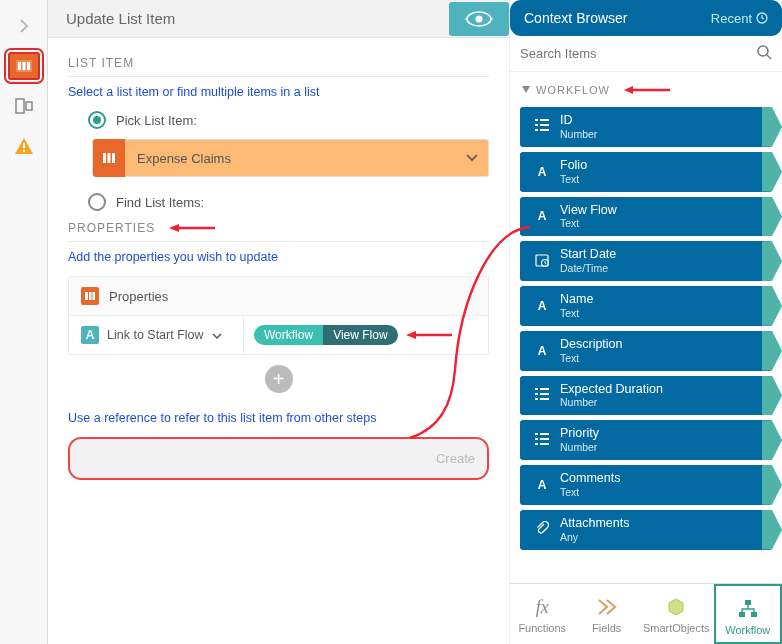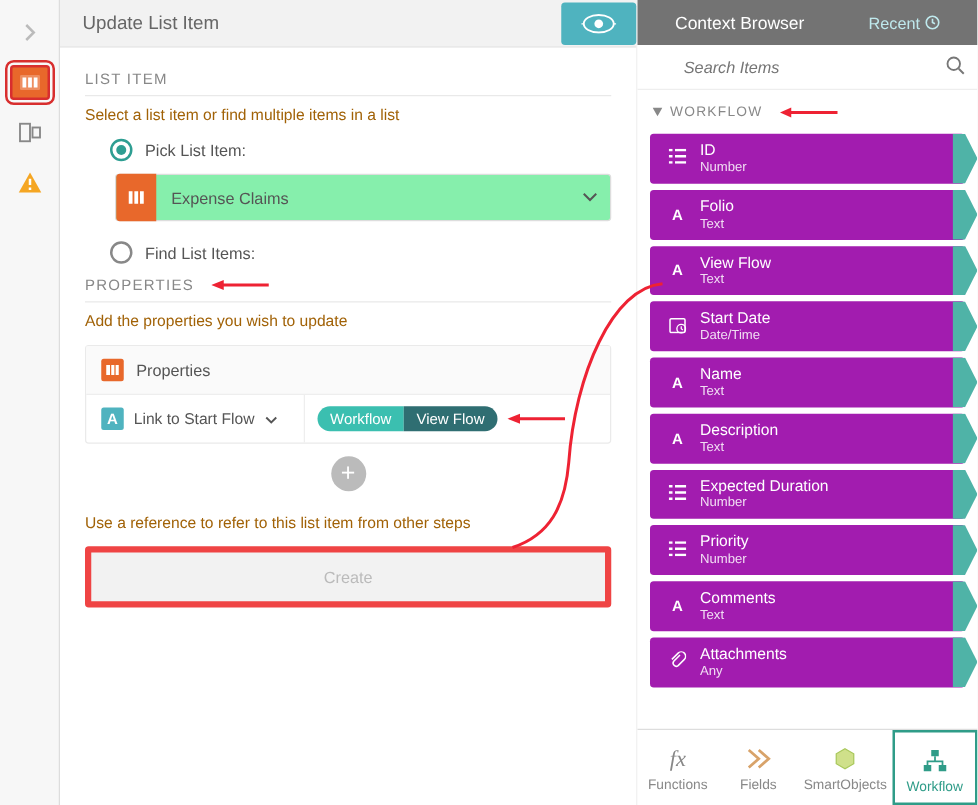--- a/index.html
+++ b/index.html
@@ -13,28 +13,28 @@
 .left-rail .warn { color: #f5a623; }
 
 .main { flex: 1; display: flex; flex-direction: column; background: #fff; border-right: 1px solid #eee; }
 .main-header { background: #f2f2f2; display: flex; align-items: center; justify-content: space-between; padding: 10px 14px 10px 18px; border-bottom: 1px solid #e6e6e6; }
 .main-header h1 { font-size: 15px; font-weight: 400; color: #666; }
 .eye-btn { width: 60px; height: 34px; background: #4fb3bf; border-radius: 3px; display: flex; align-items: center; justify-content: center; cursor: pointer; margin: -10px -14px -10px 0; }
 .eye-btn svg { fill: #fff; }
 
 .main-body { padding: 18px 20px 8px 20px; overflow: auto; flex: 1; }
 .section-title { font-size: 12px; letter-spacing: 1px; color: #888; font-weight: 500; padding-bottom: 6px; border-bottom: 1px solid #e9e9e9; margin-bottom: 8px; display: flex; align-items: center; gap: 14px; }
-.section-sub { font-size: 12.5px; color: #a16207; margin-bottom: 12px; }
+.section-sub { font-size: 12.5px; color: #1d4ed8; margin-bottom: 12px; }
 
 .radio-row { display: flex; align-items: center; gap: 10px; margin-bottom: 10px; padding-left: 20px; }
 .radio { width: 18px; height: 18px; border: 2px solid #2e9e92; border-radius: 50%; display: flex; align-items: center; justify-content: center; cursor: pointer; }
 .radio.off { border-color: #888; }
 .radio .dot { width: 8px; height: 8px; background: #2e9e92; border-radius: 50%; }
 
-.select-box { display: flex; align-items: center; background: #86efac; border: 1px solid #ddd; border-radius: 3px; margin: 6px 0 16px 24px; height: 38px; cursor: pointer; }
+.select-box { display: flex; align-items: center; background: #fdba74; border: 1px solid #ddd; border-radius: 3px; margin: 6px 0 16px 24px; height: 38px; cursor: pointer; }
 .select-box.disabled { background: #fafafa; color:#aaa; }
 .select-icon { width: 32px; height: 38px; background: #e8682b; border-radius: 3px 0 0 3px; display: flex; align-items: center; justify-content: center; }
 .select-icon svg { fill:#fff; }
 .select-text { flex: 1; padding: 0 12px; font-size: 13px; color: #555; }
 .select-box.disabled .select-text { color:#aaa; }
 .chev-down { width: 32px; display:flex; align-items:center; justify-content:center; color:#555; }
 
 .prop-box { border: 1px solid #eaeaea; border-radius: 3px; background: #fff; margin-bottom: 10px; }
 .prop-head { display: flex; align-items: center; gap: 10px; padding: 10px 12px; background: #fafafa; border-bottom: 1px solid #eee; }
 .prop-head .sq { width:18px; height:18px; background:#e8682b; border-radius:2px; display:inline-flex; align-items:center; justify-content:center; }
@@ -43,36 +43,36 @@
 .prop-field { flex: 0 0 175px; display:flex; align-items:center; gap:8px; padding:10px 12px; border-right:1px solid #eee; cursor:pointer; }
 .prop-field .aicon { width:18px;height:18px;background:#4fb3bf;color:#fff;font-size:12px;font-weight:700;border-radius:2px;display:flex;align-items:center;justify-content:center; }
 .prop-field .txt { font-size:12.5px; color:#555; }
 .prop-field .mini-chev { color:#555; }
 .prop-value { flex:1; padding:8px 10px; display:flex; align-items:center; gap:0; }
 .pill { padding:3px 10px; font-size:12px; color:#fff; }
 .pill.green { background:#3bbfb0; border-radius:10px 0 0 10px; }
 .pill.dark { background:#2f6e72; border-radius:0 10px 10px 0; }
 .add-circle { width:28px;height:28px;border-radius:50%;background:#bbb;color:#fff;font-size:20px;display:flex;align-items:center;justify-content:center;margin:10px auto 18px;cursor:pointer; }
 
-.create-btn { width: 100%; background: #f2f2f2; border: 5px solid #ef4444; padding: 12px; text-align:center; color:#bbb; border-radius:3px; cursor: not-allowed; }
+.create-btn { width: 100%; background: #f2f2f2; border: 2px solid #ef4444; padding: 12px; text-align:right; color:#bbb; border-radius:13px; cursor: not-allowed; }
 
 
 .context { width: 272px; background: #fff; display: flex; flex-direction: column; }
-.ctx-header { background:#737373; color:#fff; padding:10px 30px; display:flex; align-items:center; gap:8px; }
+.ctx-header { background:#0369a1; color:#fff; padding:10px 14px; display:flex; align-items:center; gap:8px;border-radius:11px; }
 .ctx-header .title { font-size:14px; font-weight:500; flex:1; }
 .ctx-header .recent { font-size:13px; color:#bfe9ed; cursor:pointer; display:flex; align-items:center; gap:4px; }
 .ctx-search { display:flex; align-items:center; border-bottom:1px solid #eee; padding:8px 10px; }
-.ctx-search input { border:none; outline:none; flex:1; font-size:13px; font-style:italic; color:#000000; background:transparent;margin-left:27px; }
+.ctx-search input { border:none; outline:none; flex:1; font-size:13px; color:#000000; background:transparent; }
 .ctx-search .mag { color:#777; cursor:pointer; }
 
 .ctx-tree { padding: 6px 10px 10px 10px; overflow:auto; flex:1; }
 .tree-head { display:flex; align-items:center; gap:6px; font-size:11px; letter-spacing:1px; color:#888; padding:6px 2px; cursor:pointer; }
 .tree-head svg { fill:#888; }
 
-.node { background:#a21caf; color:#fff; margin:5px 0; border-radius:3px; display:flex; align-items:center; padding:7px 10px 7px 12px; cursor:grab; position:relative; }
+.node { background:#0369a1; color:#fff; margin:5px 0; border-radius:3px; display:flex; align-items:center; padding:7px 10px 7px 12px; cursor:grab; position:relative; }
 .node::after { content:''; position:absolute; right:-10px; top:0; bottom:0; width:20px; background:#4fb3a7; clip-path: polygon(0 0, 50% 0, 100% 50%, 50% 100%, 0 100%); border-radius:0 3px 3px 0; }
 .node .nicon { width:20px; text-align:center; font-weight:700; font-size:12px; margin-right:8px; }
 .node .nicon.sym svg { fill:#fff; }
 .node .nlabel { font-size:12.5px; line-height:1.1; }
 .node .ntype { font-size:10.5px; opacity:0.85; }
 .node .ntext { display:flex; flex-direction:column; }
 
 .ctx-tabs { border-top:1px solid #ddd; display:flex; }
 .ctx-tab { flex:1; text-align:center; padding:10px 4px 6px; font-size:11px; color:#888; cursor:pointer; }
 .ctx-tab.active { border:2px solid #2f9c88; background:#fff; color:#2f9c88; }

